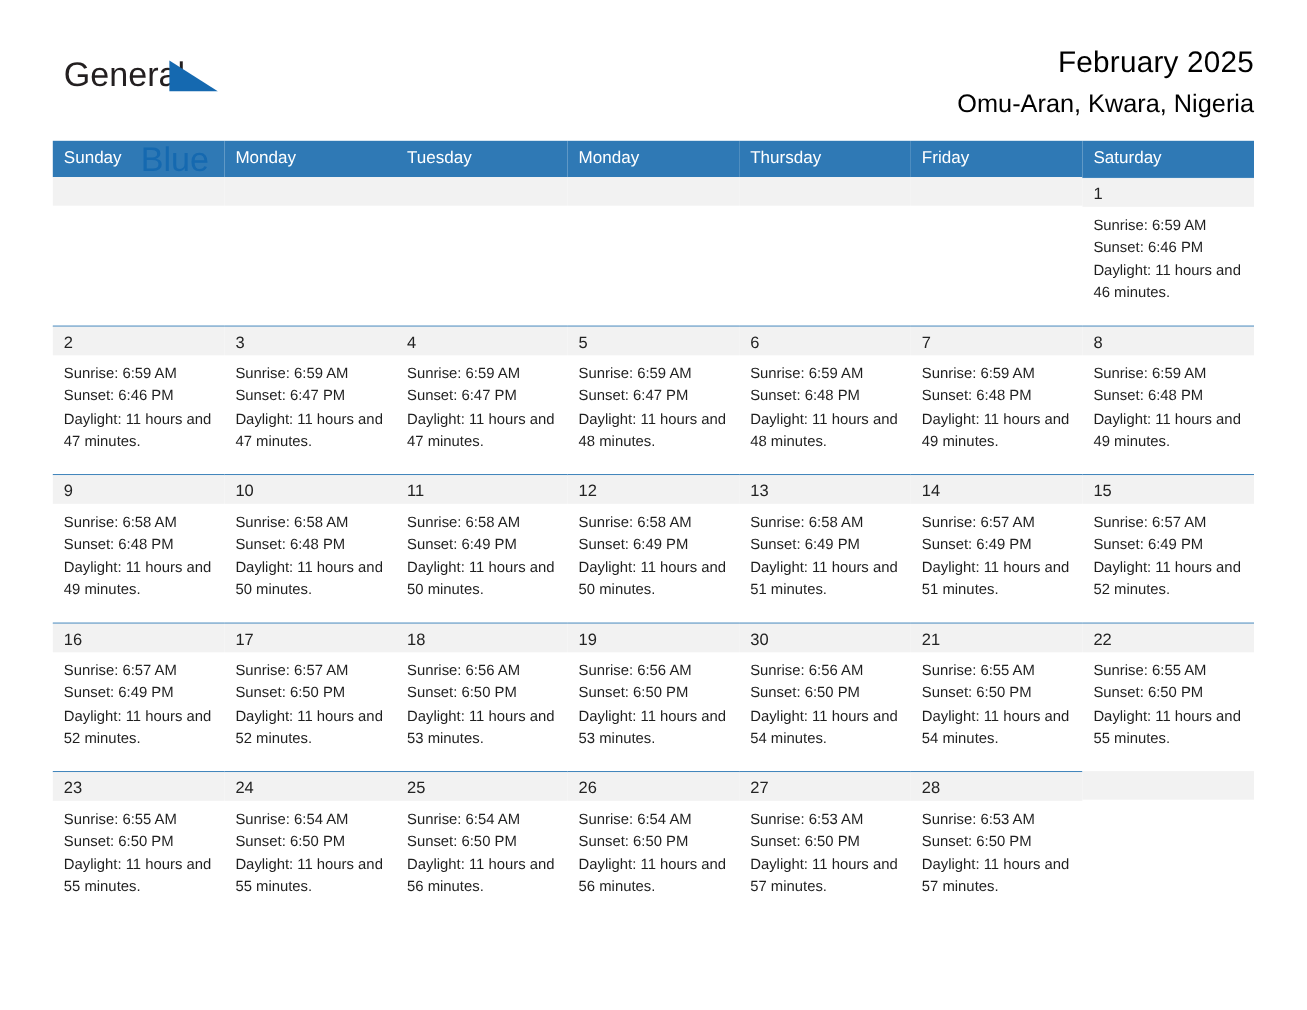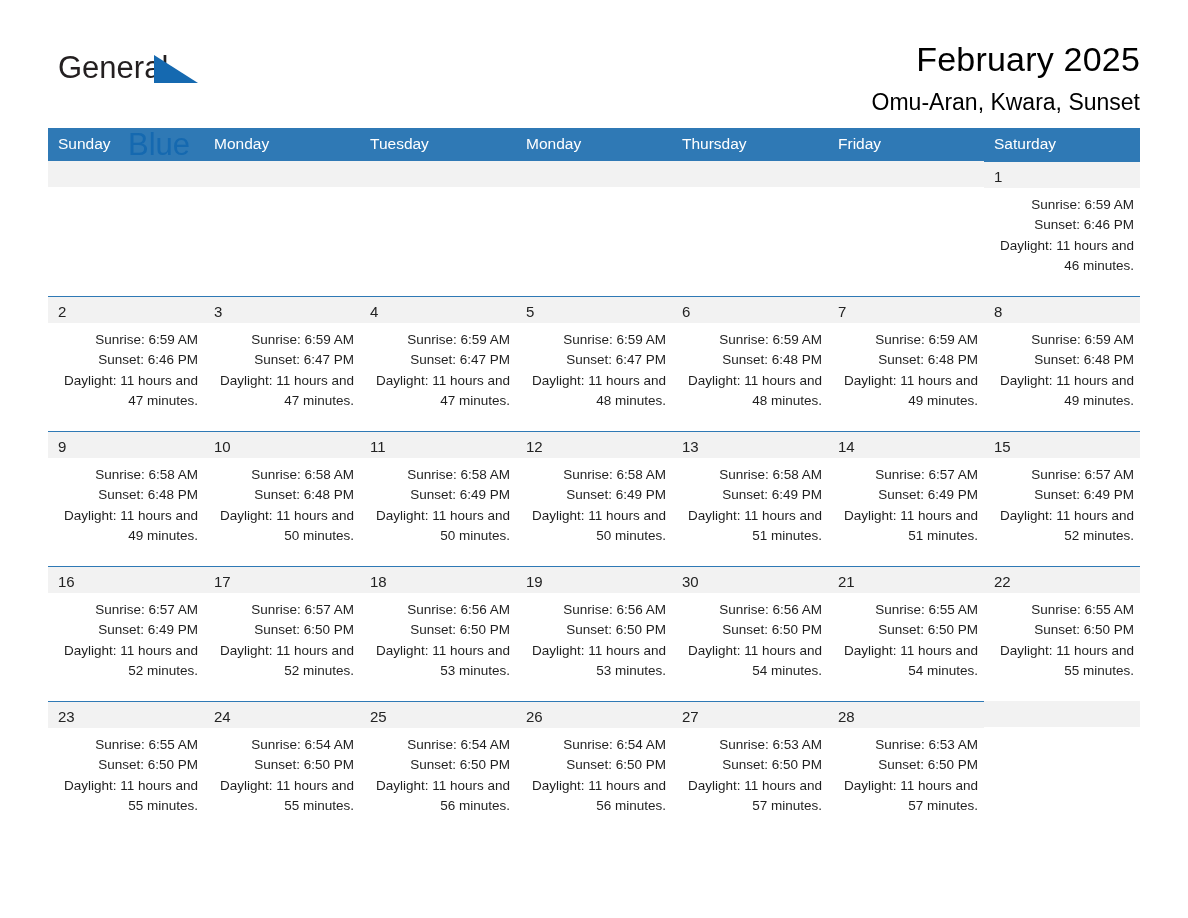--- a/index.html
+++ b/index.html
@@ -63,21 +63,21 @@
     height: 0;
     border-left: 44px solid #1569b0;
     border-top: 28px solid transparent;
   }
 
   .title-block {
     text-align: right;
     padding-top: 0px;
   }
   .cal-title {
-    font-size: 34px;
+    font-size: 27px;
     font-weight: normal;
     color: #000000;
     line-height: 1.05;
     margin: 0;
     letter-spacing: 0.2px;
   }
   .cal-subtitle {
     font-size: 23px;
     font-weight: normal;
     color: #000000;
@@ -133,41 +133,40 @@
   }
   .daycell.empty .daynum-bar {
     background: #f2f2f2;
   }
 
   .details {
     padding: 7px 6px 0 10px;
     font-size: 13.5px;
     line-height: 20.4px;
     color: #1f1f1f;
-    text-align: right;
   }
   .details div { white-space: nowrap; }
   .details .wrap { white-space: normal; }
 </style>
 </head>
 <body>
 
 <div class="page">
 
   <div class="header">
 
     <div class="brand">
       <span class="brand-general">General</span>
       <span class="brand-triangle"></span>
       <span class="brand-blue">Blue</span>
     </div>
 
     <div class="title-block">
       <h1 class="cal-title">February 2025</h1>
-      <h2 class="cal-subtitle">Omu-Aran, Kwara, Sunset</h2>
+      <h2 class="cal-subtitle">Omu-Aran, Kwara, Nigeria</h2>
     </div>
 
   </div>
 
   <table class="calendar">
     <colgroup>
       <col>
         <col>
         <col>
         <col>

